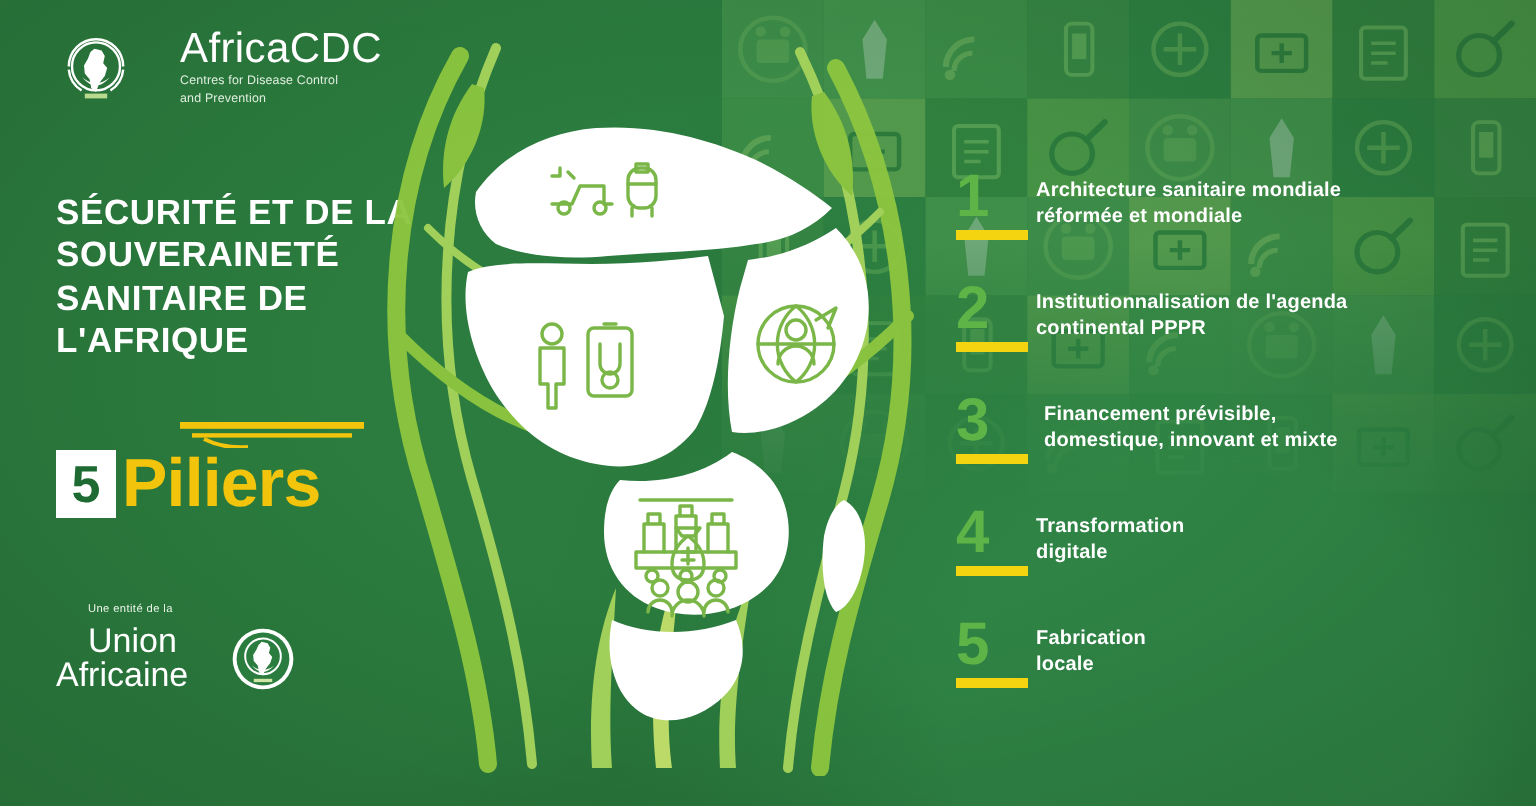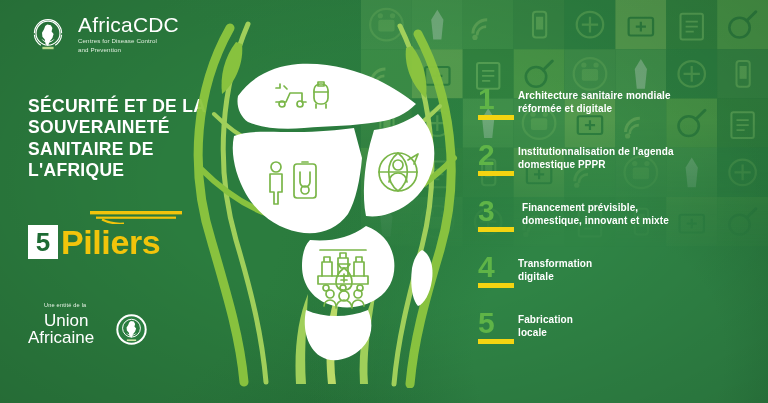--- a/index.html
+++ b/index.html
@@ -17,21 +17,21 @@
   .bg-pattern{position:absolute;top:0;left:47%;right:0;height:66%;
      opacity:.5;
      -webkit-mask-image:linear-gradient(to bottom,#000 0%,#000 45%,rgba(0,0,0,.25) 78%,rgba(0,0,0,0) 100%);
      mask-image:linear-gradient(to bottom,#000 0%,#000 45%,rgba(0,0,0,.25) 78%,rgba(0,0,0,0) 100%);}
   .bg-pattern svg{display:block;width:100%;height:100%;}
   .vignette{position:absolute;inset:0;background:
      radial-gradient(ellipse at 50% 45%, rgba(0,0,0,0) 40%, rgba(0,0,0,.13) 100%);}
 
   
   .left{position:absolute;left:28px;top:14px;width:215px;}
-  .logo-cdc{display:flex;align-items:center;gap:10px;}
+  .logo-cdc{display:flex;align-items:center;gap:22px;}
   .cdc-emblem{width:40px;height:40px;flex:none;}
   .cdc-words{line-height:1;}
   .cdc-name{font-size:21px;font-weight:400;color:#ffffff;letter-spacing:.2px;}
   .cdc-sub{font-size:6.2px;color:#dfeede;line-height:1.35;margin-top:2px;letter-spacing:.1px;}
 
   .headline{margin-top:42px;color:#ffffff;line-height:1.22;
     font-size:17.5px;letter-spacing:.3px;}
   .headline .l1{font-weight:400;display:block;}
   .headline .lb{font-weight:700;display:block;}
 
@@ -309,30 +309,30 @@
     </svg>
   </div>
 
   <div class="pillars">
 
     <div class="pillar">
       <span class="num">1</span>
       <span class="bar"></span>
       <div class="txt">
         <span>Architecture sanitaire mondiale</span><br>
-        <span>réformée et digitale</span>
+        <span>réformée et mondiale</span>
       </div>
     </div>
 
     <div class="pillar">
       <span class="num">2</span>
       <span class="bar"></span>
       <div class="txt">
         <span>Institutionnalisation de l'agenda</span><br>
-        <span>domestique PPPR</span>
+        <span>continental PPPR</span>
       </div>
     </div>
 
     <div class="pillar indent">
       <span class="num">3</span>
       <span class="bar"></span>
       <div class="txt">
         <span>Financement prévisible,</span><br>
         <span>domestique, innovant et mixte</span>
       </div>

